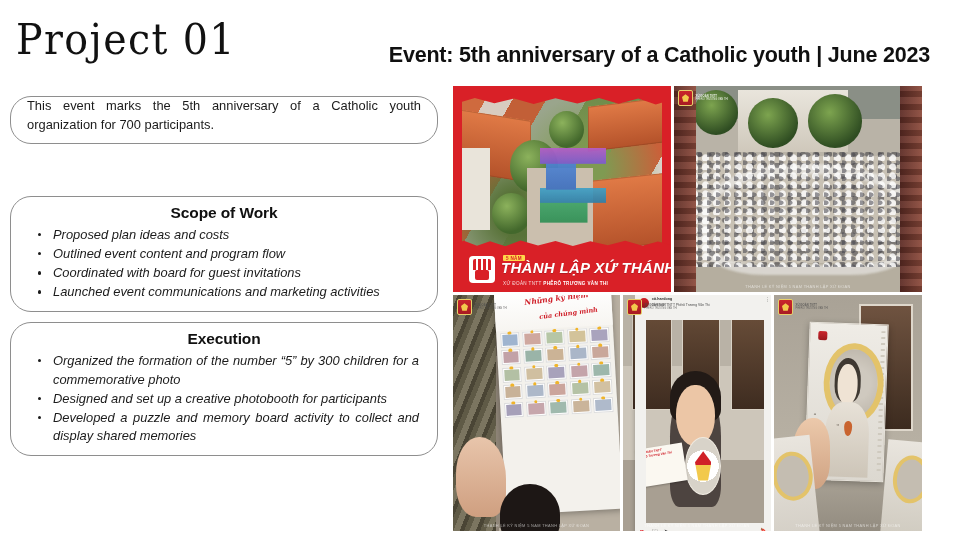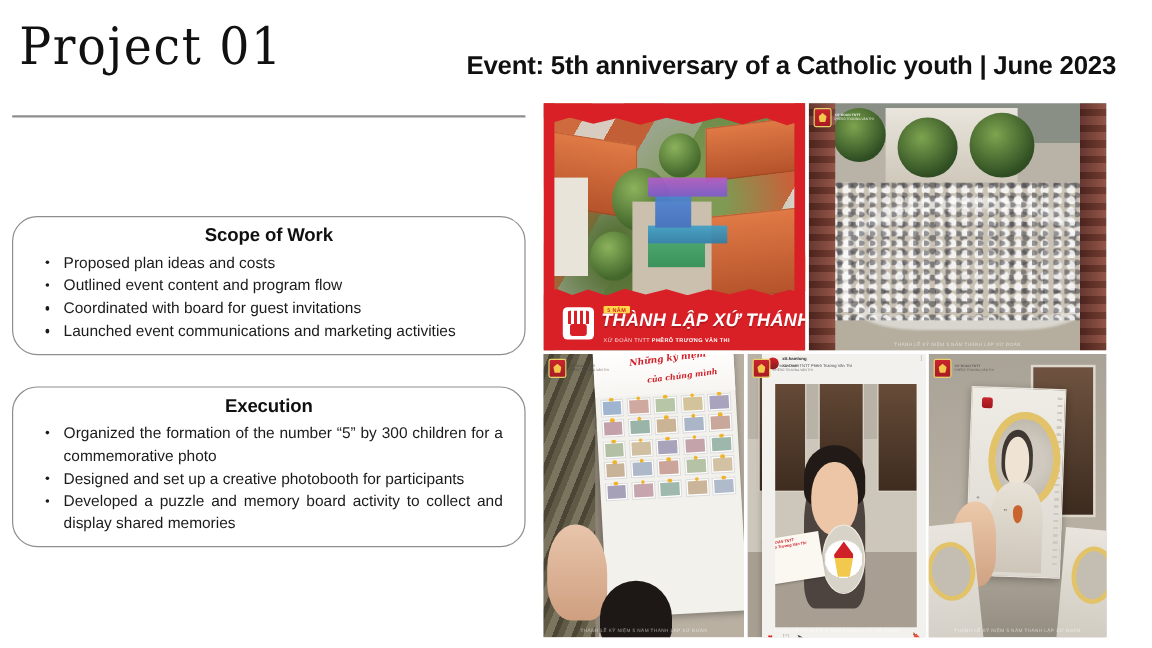--- a/index.html
+++ b/index.html
@@ -34,33 +34,33 @@
   .card-title{
     text-align:center;font-weight:bold;font-size:15.5px;color:#101010;
     padding-top:7px;padding-bottom:4px;letter-spacing:-0.1px;
   }
   .card-body{padding:0 14px 9px 14px;}
   .para{
     font-size:12.9px;line-height:1.45;color:#1b1b1b;
     text-align:justify;text-justify:inter-word;margin:0;
     padding:0 2px;
   }
-  ul.bullets{margin:0;padding:0 4px 0 26px;list-style:none;}
+  ul.bullets{margin:0;padding:0 4px 0 26px;list-style:none;font-style:italic;}
   ul.bullets li{
     position:relative;font-size:12.9px;line-height:1.44;color:#1b1b1b;
     margin:0 0 0.5px 0;padding-left:2px;
   }
   ul.bullets li::before{
     content:"";position:absolute;left:-13px;top:7px;
     width:3.4px;height:3.4px;border-radius:50%;background:#1b1b1b;
   }
   ul.bullets li.just{text-align:justify;text-justify:inter-word;}
 
   #card-brief{top:96px;}
-  #card-scope{top:180px;}
+  #card-scope{top:196px;}
   #card-exec{top:322px;}
 
   
   .photos{position:absolute;left:453px;top:86px;width:469px;height:447px;}
   .row-top{display:flex;gap:3px;height:206px;}
   .row-bot{display:flex;gap:3px;height:236px;margin-top:3px;}
   .ph{position:relative;overflow:hidden;background:#cfcfcf;}
   .ph-poster{width:218px;}
   .ph-aerial{flex:1;}
   .ph-board{width:167px;}
@@ -363,20 +363,23 @@
 </style>
 </head>
 <body>
 
 <div class="slide">
 
   <div class="project-title">Project 01</div>
   <div class="event-title">Event: 5th anniversary of a Catholic youth | June 2023</div>
 
   <div class="card" id="card-brief">
+    <div class="card-body">
+      <p class="para">This event marks the 5th anniversary of a Catholic youth organization for 700 participants.</p>
+    </div>
   </div>
 
   <div class="card" id="card-scope">
     <div class="card-title">Scope of Work</div>
     <div class="card-body">
       <ul class="bullets">
         <li>Proposed plan ideas and costs</li>
         <li>Outlined event content and program flow</li>
         <li>Coordinated with board for guest invitations</li>
         <li>Launched event communications and marketing activities</li>

